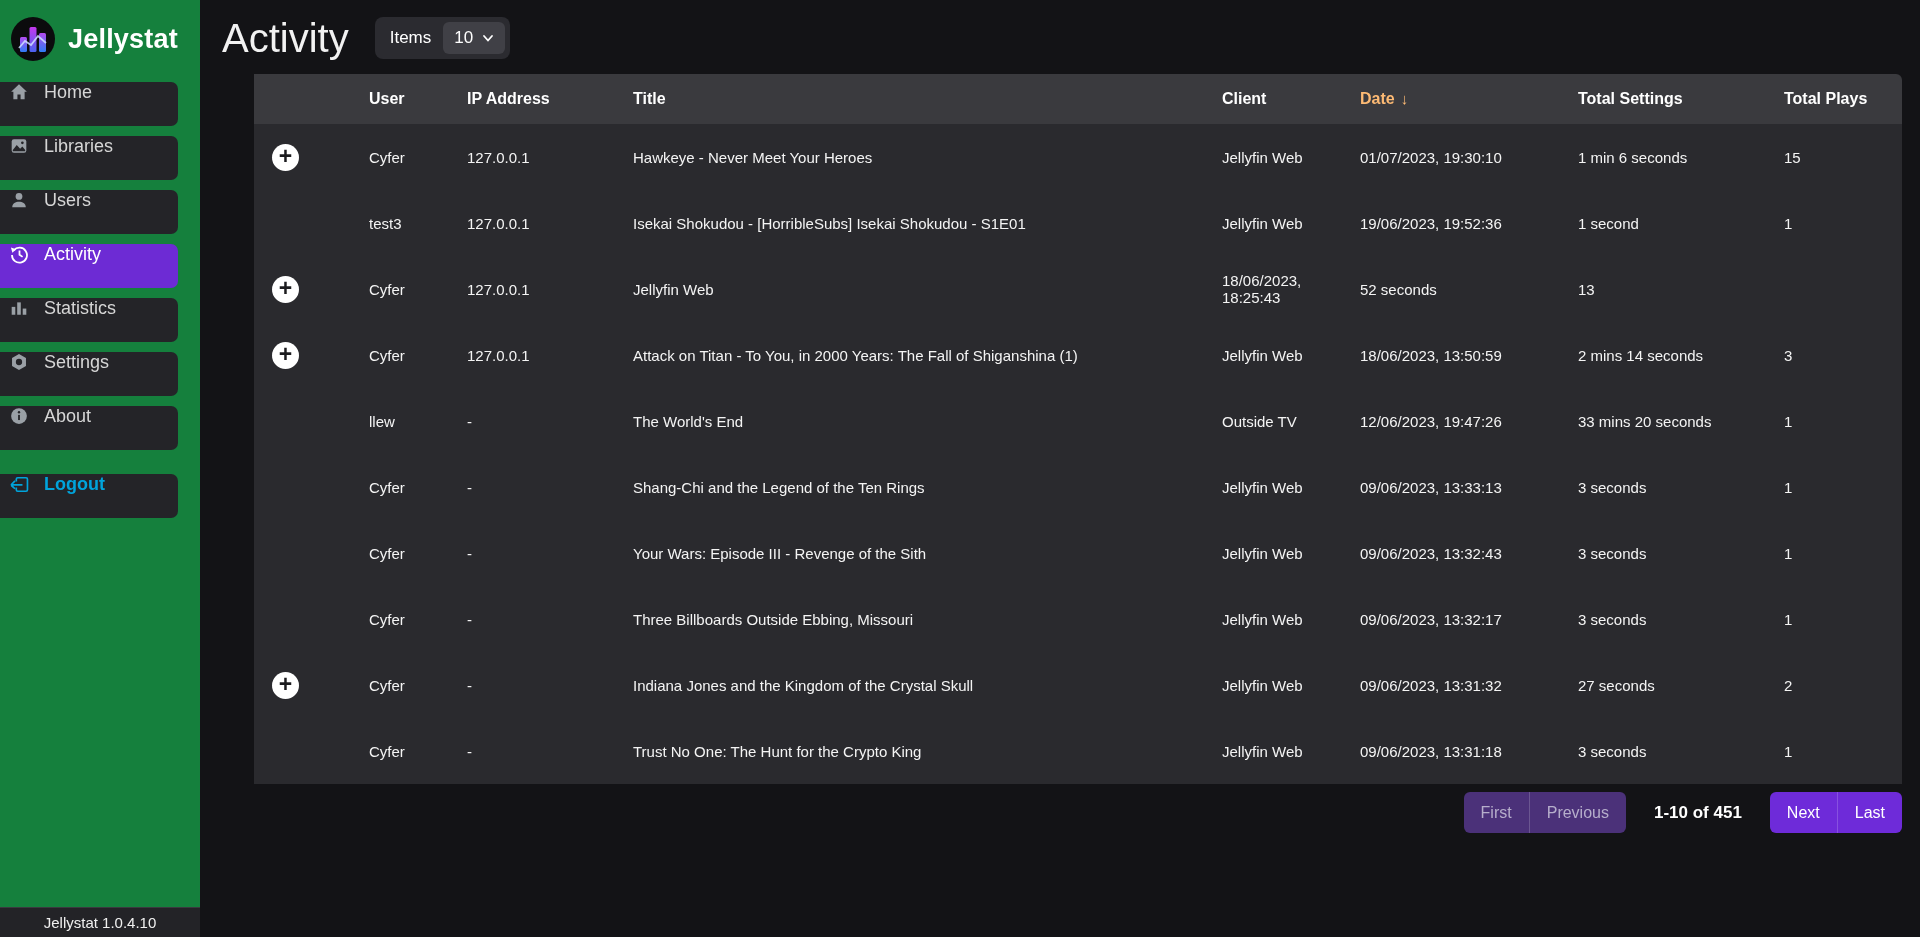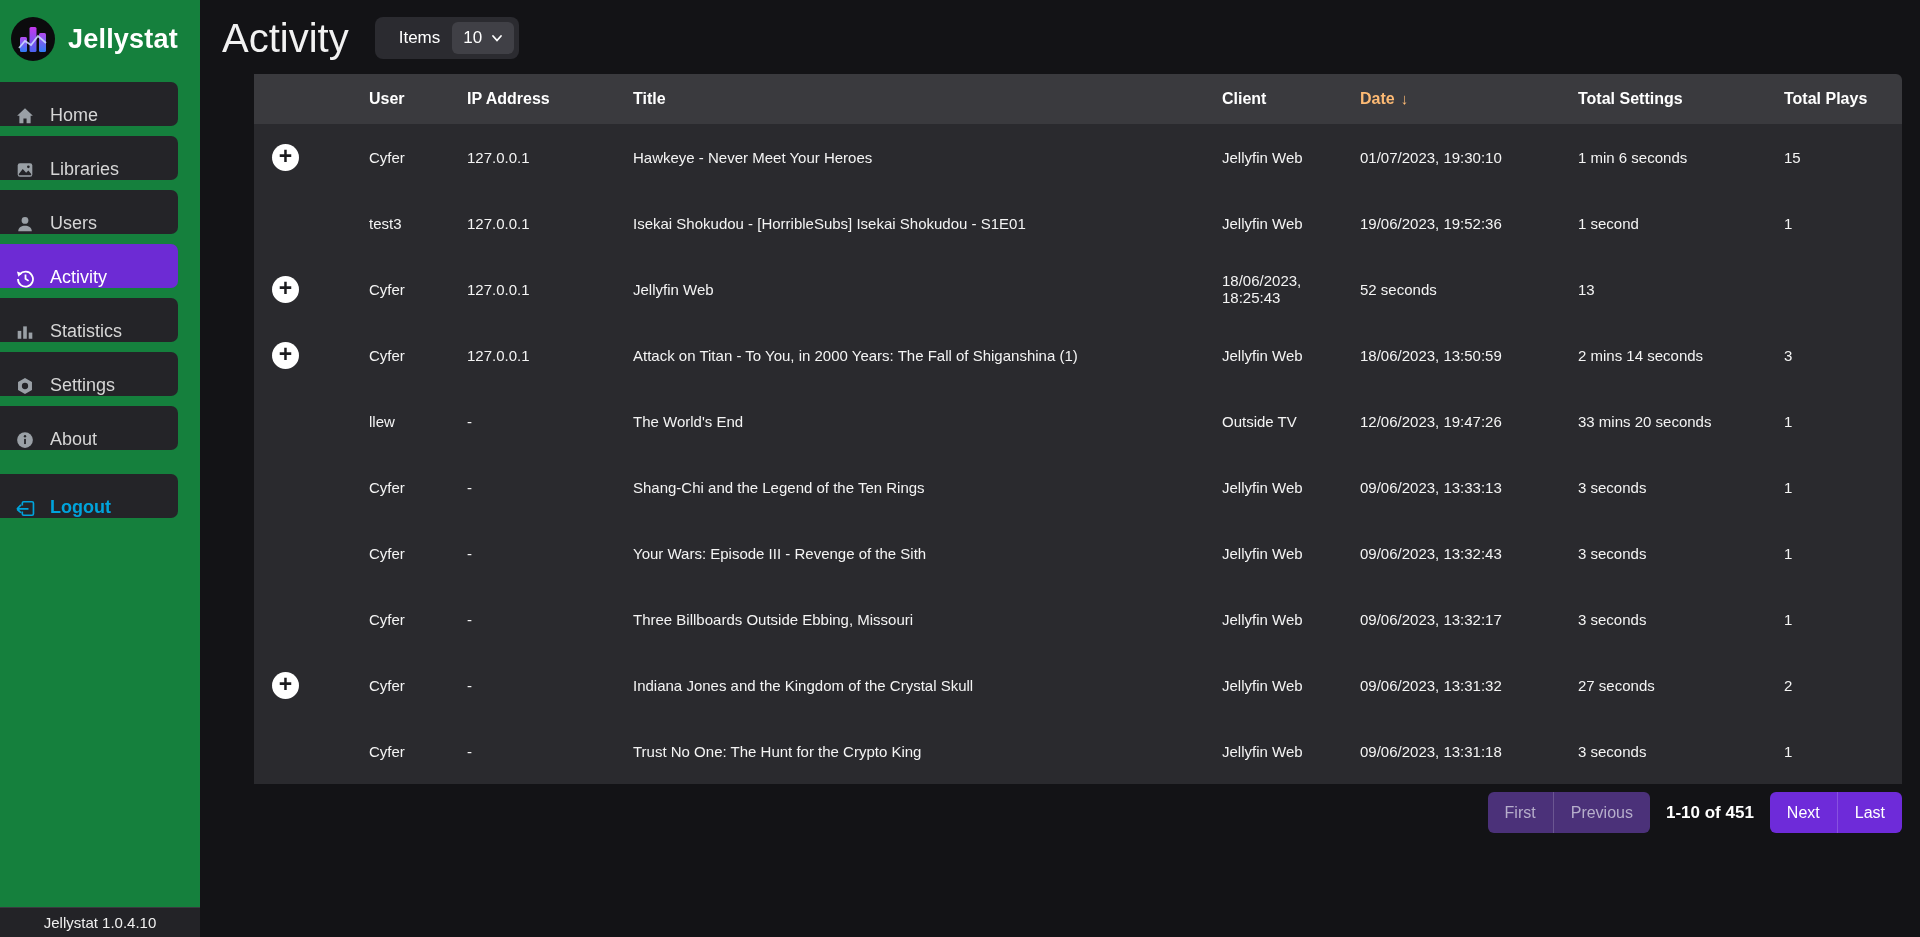--- a/index.html
+++ b/index.html
@@ -17,23 +17,23 @@
     background:#15803d;
     display:flex; flex-direction:column;
     position:relative;
   }
   .logo-row { display:flex; align-items:center; gap:12px; padding:16px 12px 20px 10px; }
   .logo-row svg { flex-shrink:0; }
   .logo-text { font-size:27px; font-weight:700; letter-spacing:.2px; }
 
   .nav { flex:1; display:flex; flex-direction:column; }
   .nav-item {
-    display:flex; align-items:flex-end; gap:15px;
+    display:flex; align-items:flex-start; gap:15px;
     height:44px; margin:0 22px 10px 0;
-    padding-left:15px;
+    padding-left:9px;
     background:#242428;
     border-radius:0 7px 7px 0;
     font-size:18px; color:#d6d6d6;
     cursor:pointer;
   }
   .nav-item .icon { width:20px; height:20px; display:flex; align-items:center; justify-content:center; }
   .nav-item.active { background:#6d2bd4; color:#ffffff; }
   .nav-item.logout { color:#00a4dc; margin-top:14px;font-weight:bold; }
 
   .version-bar {
@@ -43,21 +43,21 @@
     font-size:15px; color:#f0f0f0;
   }
 
   
   .main { flex:1; padding:0 18px 0 22px; background:#131316; }
   .main-header { display:flex; align-items:center; gap:26px; height:74px; padding-top:2px; }
   .page-title { font-size:40px; font-weight:300; color:#f2f2f2; }
   .items-group {
     display:flex; align-items:center; gap:12px;
     background:#2b2b30; border-radius:8px;
-    padding:5px 5px 5px 24px;
+    padding:5px 5px 5px 15px;
   }
   .items-label { font-size:17px; color:#fff; }
   .items-select {
     background:#404046; border-radius:6px;
     padding:6px 11px; display:flex; align-items:center; gap:9px;
     font-size:17px; cursor:pointer;
   }
 
   
   .table { width:1680px; border-radius:6px 6px 0 0; overflow:hidden; }
@@ -75,21 +75,21 @@
   .expand-cell { padding-left:18px; }
   .expand-btn {
     width:27px; height:27px; border-radius:50%;
     background:#ffffff; color:#1b1b1e; border:none;
     font-size:23px; font-weight:700; line-height:1;
     display:flex; align-items:center; justify-content:center;
     cursor:pointer; padding:0 0 2px 0;
   }
 
   
-  .pagination { display:flex; justify-content:flex-end; align-items:center; gap:16px; margin-top:8px; }
+  .pagination { display:flex; justify-content:flex-end; align-items:center; gap:28px; margin-top:8px; }
   .pg-group { display:flex; border-radius:6px; overflow:hidden; }
   .pg-btn {
     height:41px; padding:0 17px; border:none; cursor:pointer;
     font-size:16px; font-family:inherit;
     display:flex; align-items:center;
   }
   .pg-group.muted .pg-btn { background:#4b3179; color:#b6aecb; }
   .pg-group.bright .pg-btn { background:#6e2bd9; color:#ffffff; }
   .pg-group .pg-btn + .pg-btn { border-left:1px solid rgba(255,255,255,.18); }
   .pg-range { font-size:17px; font-weight:600; color:#fff; }

